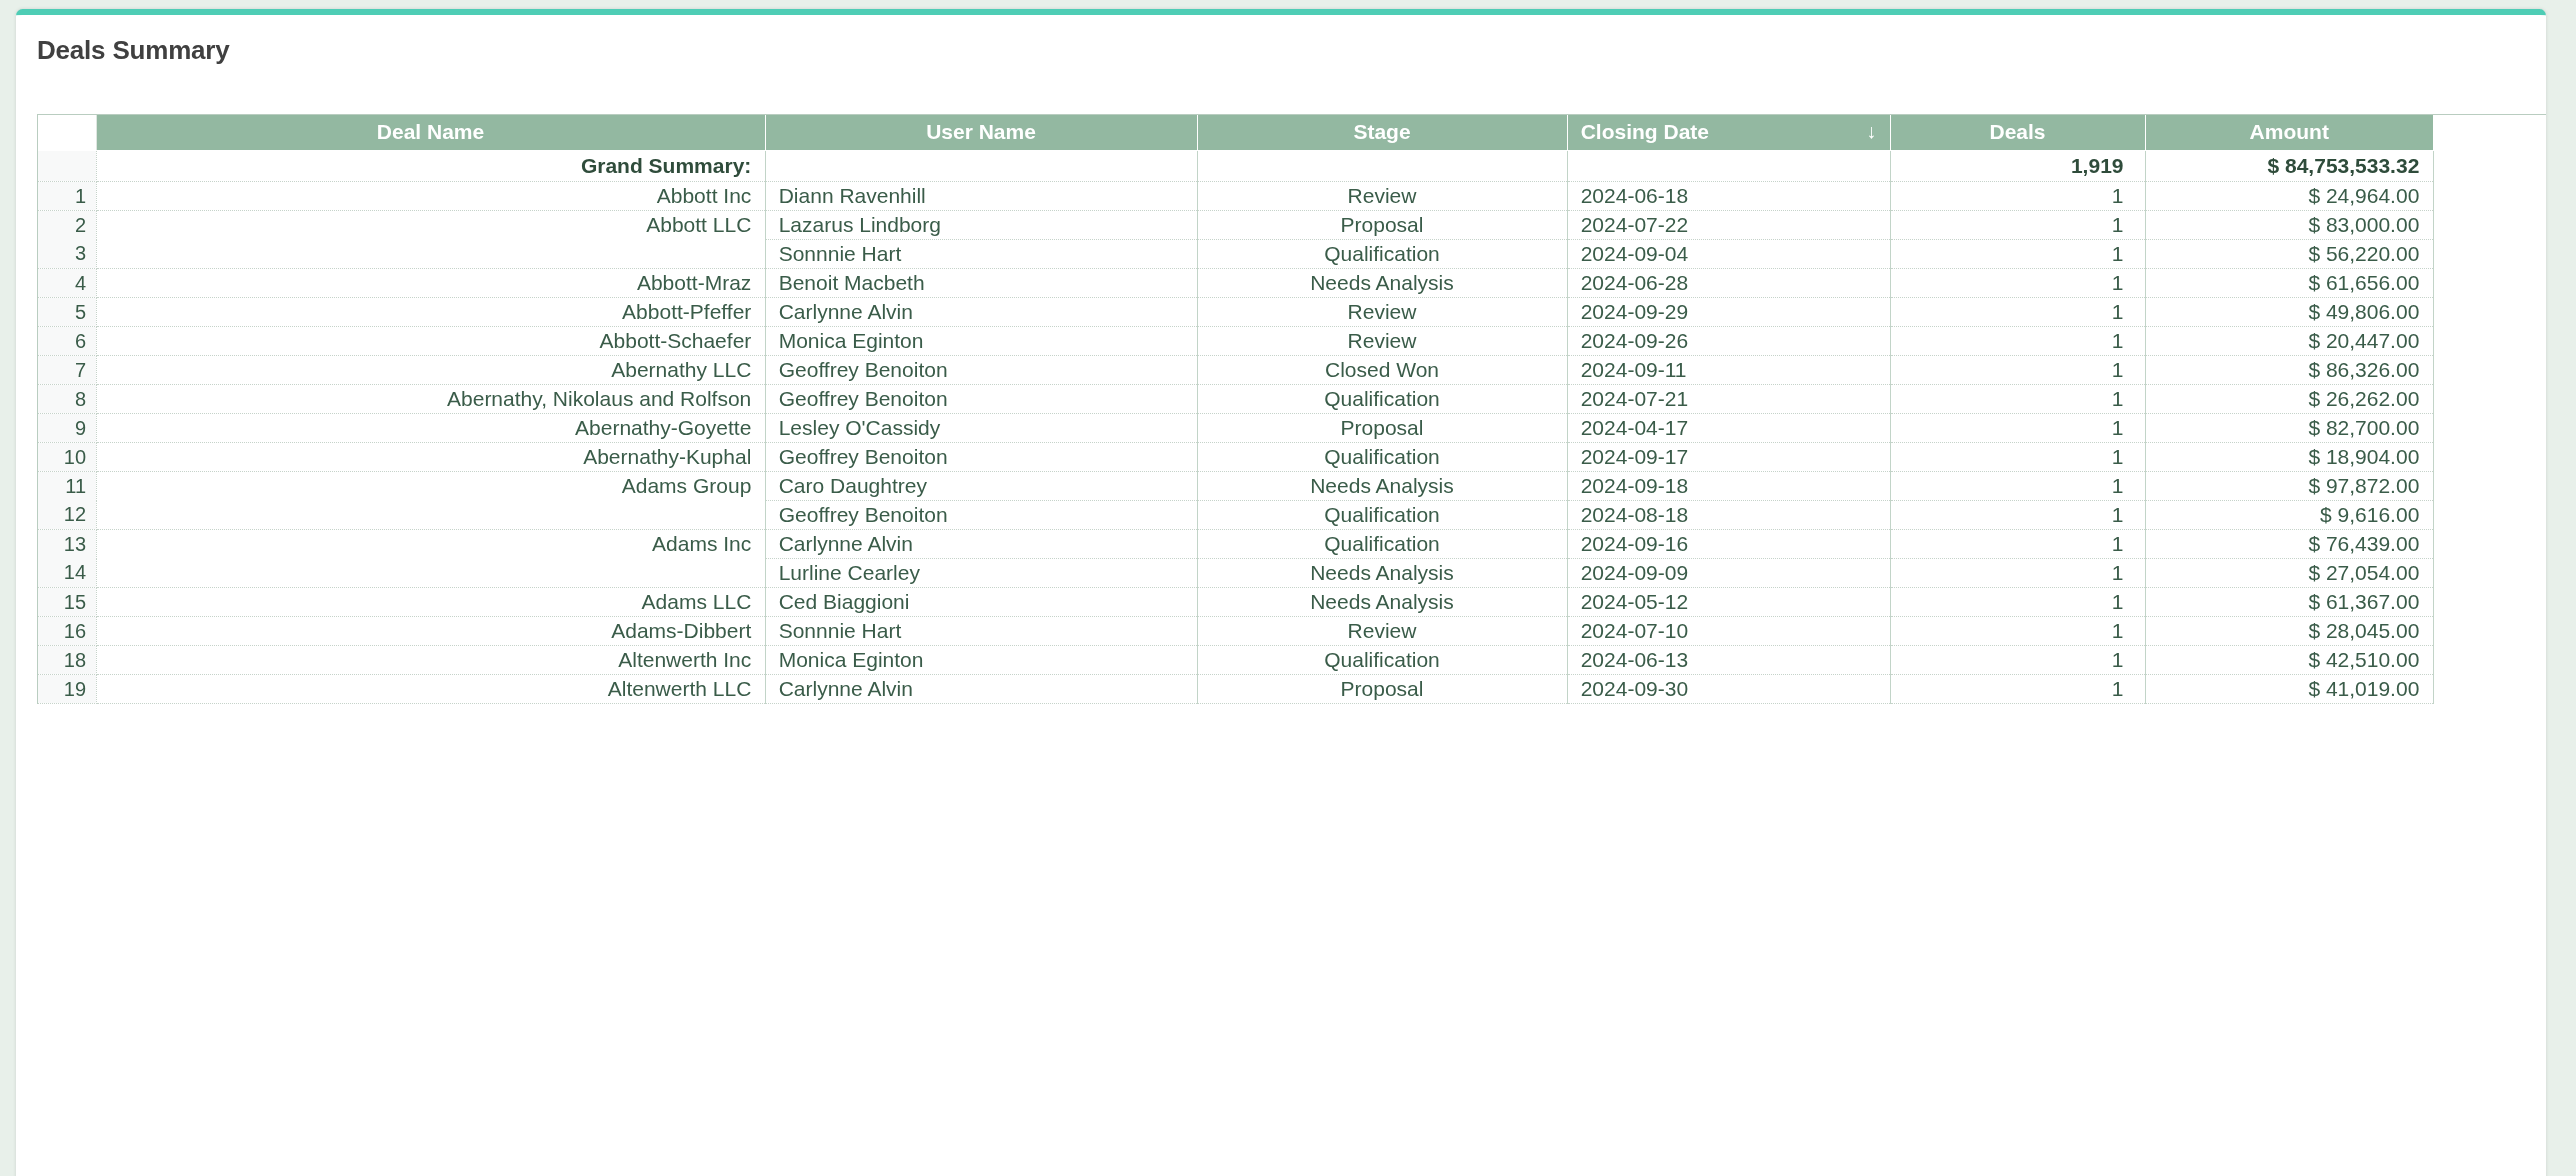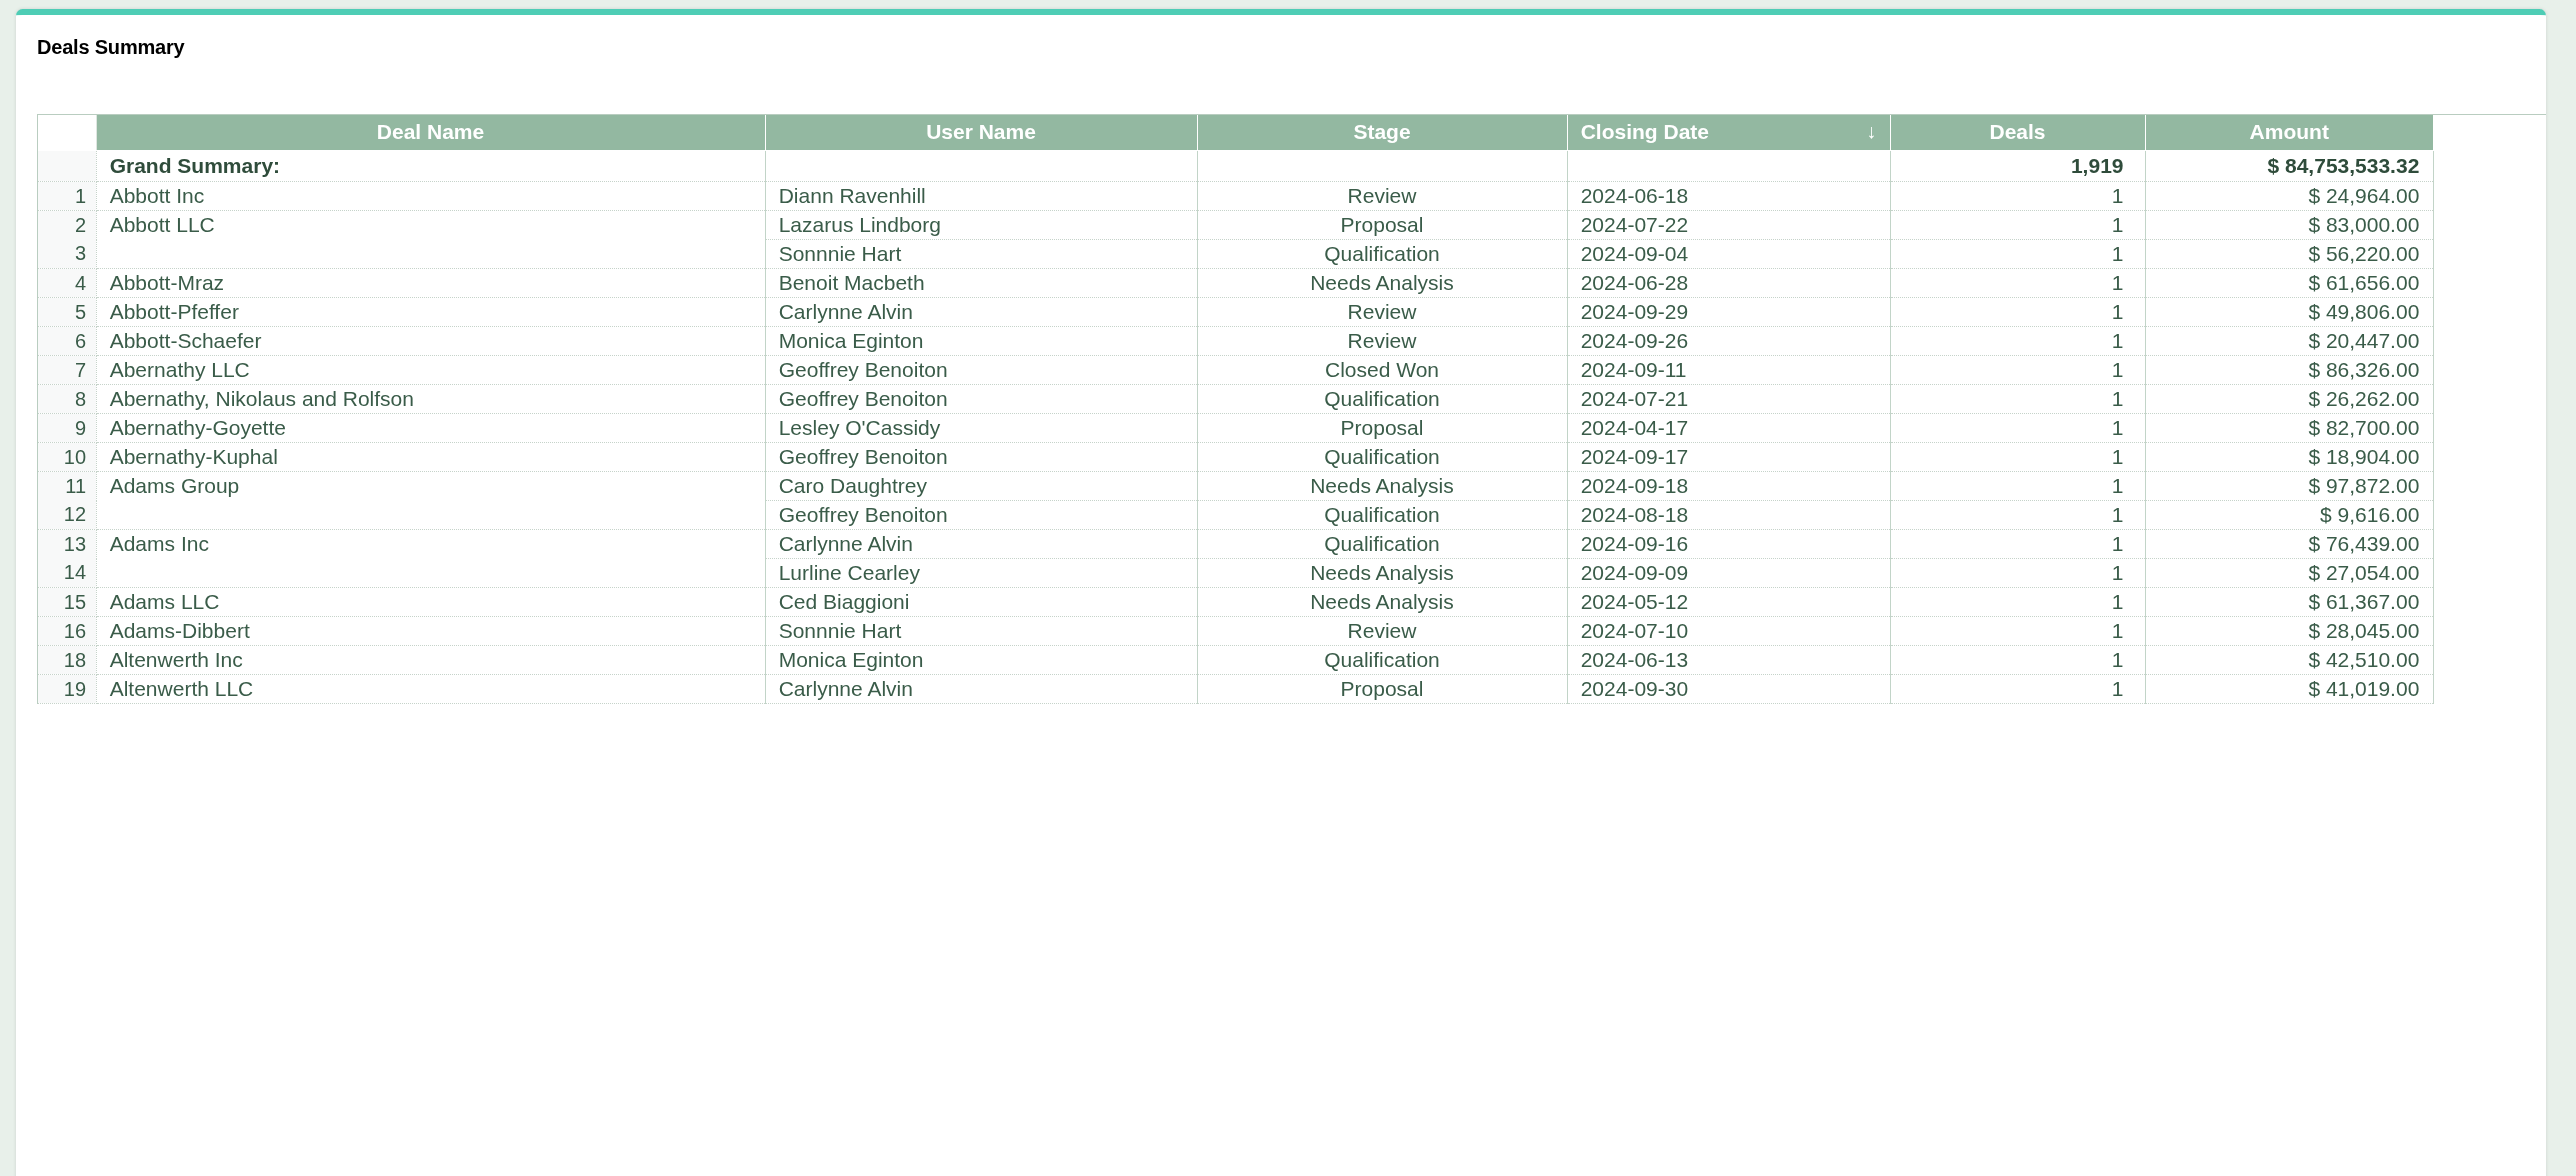--- a/index.html
+++ b/index.html
@@ -28,23 +28,23 @@
     height: 1177px;
     background: #ffffff;
     border-top: 6.6px solid #4ecdb5;
     border-radius: 6.6px 6.6px 0 0;
     box-sizing: border-box;
     box-shadow: 0 0.9px 3.8px rgba(0,0,0,0.13);
     overflow: hidden;
   }
 
   .card-title {
-    font-size: 20px;
+    font-size: 26px;
     font-weight: bold;
-    color: #000000;
+    color: #404040;
     padding: 21px 0 0 21px;
     letter-spacing: -0.2px;
     line-height: 1.1;
   }
 
   
   .table-wrap {
     position: absolute;
     left: 21px;
     top: 99px;
@@ -124,21 +124,21 @@
 
   td.num {
     background: #f8f9f9;
     text-align: right;
     padding: 0 9.4px 0 0;
     color: #3a5c49;
     border-right: 0.9px dotted #c6d3ca;
     font-size: 20px;
   }
 
-  td.deal   { text-align: left;  border-right: 0.9px solid #c2d4c8; margin-top: 16px; }
+  td.deal   { text-align: right;  border-right: 0.9px solid #c2d4c8; margin-top: 16px; }
   td.user   { text-align: left;  border-right: 0.9px solid #c2d4c8; }
   td.stage  { text-align: center;  border-right: 0.9px solid #c2d4c8; }
   td.date   { text-align: left;  border-right: 0.9px solid #c2d4c8; }
   td.deals  { text-align: right; border-right: 0.9px solid #c2d4c8; padding-right: 21px; }
   td.amount { text-align: right; border-right: 0.9px solid #c2d4c8; padding-right: 13.2px; }
 
   
   .sep { border-bottom: 0.9px dotted #c6d3ca; }
   .nosep { border-bottom: none; }
 

